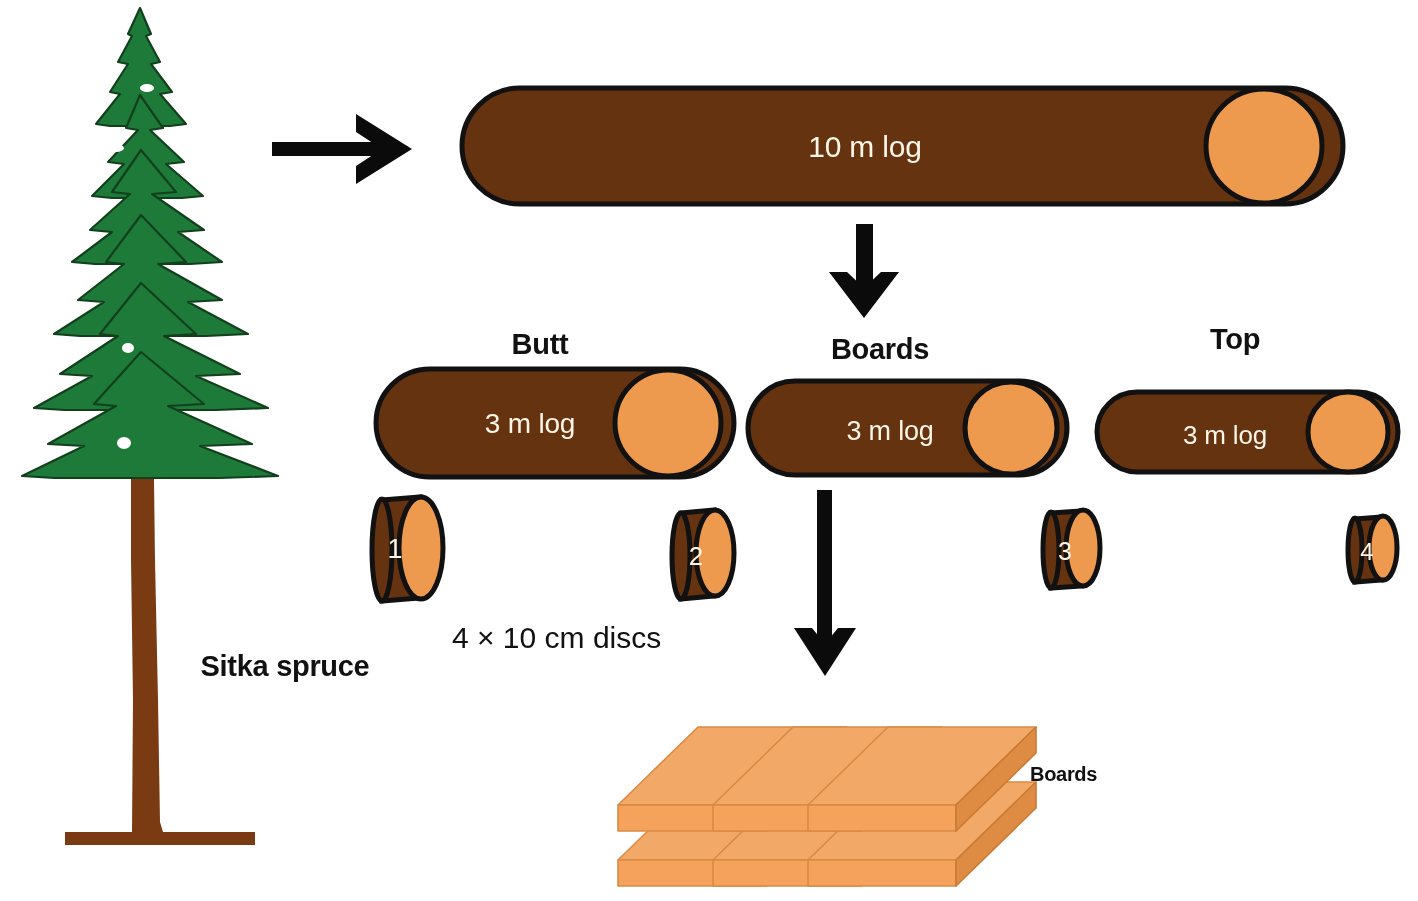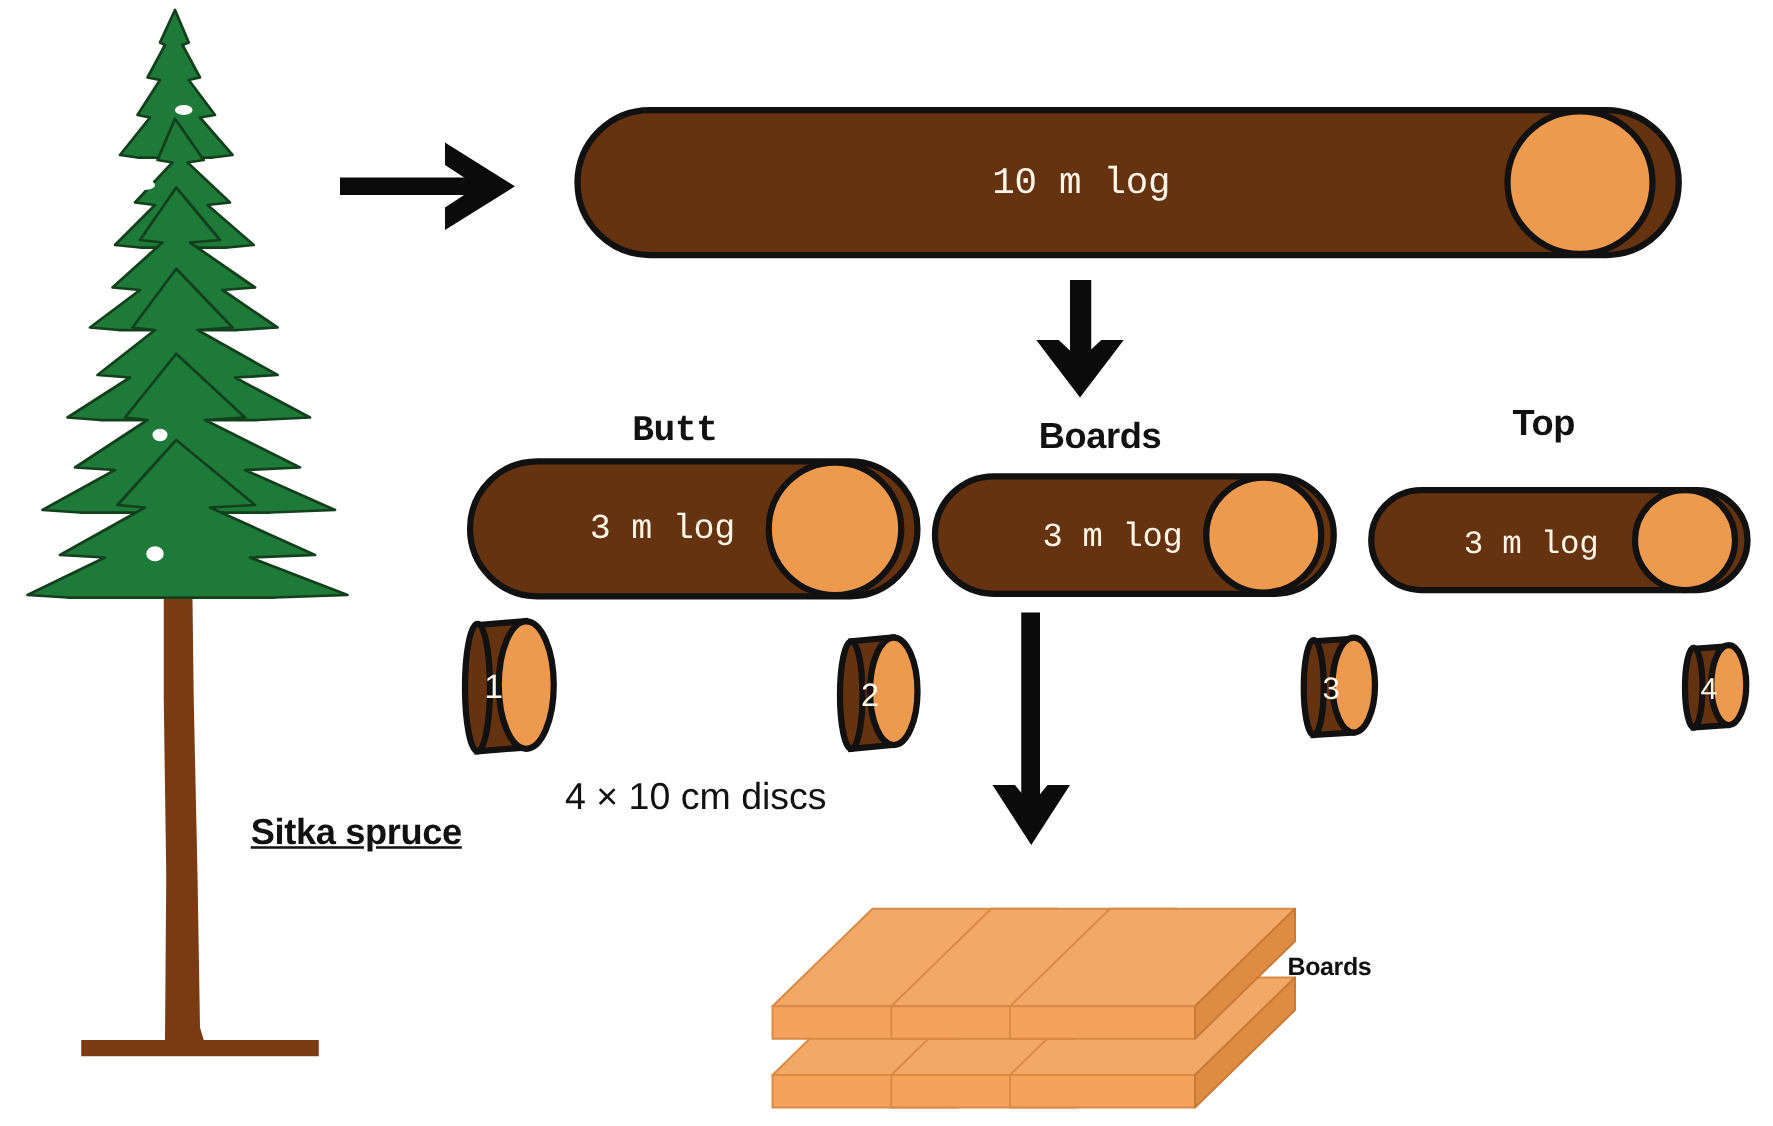--- a/index.html
+++ b/index.html
@@ -31,21 +31,21 @@
     font-family: "Liberation Sans", sans-serif;
     font-weight: bold;
     white-space: nowrap;
     line-height: 1.15;
     letter-spacing: -0.3px;
   }
   .lbl.center { text-align: center; }
   .log-text {
     position: absolute;
     color: #FDF5E6;
-    font-family: Liberation Mono, monospace;
+    font-family: Liberation Sans, sans-serif;
     font-weight: normal;
     white-space: nowrap;
     text-align: center;
     letter-spacing: -0.2px;
   }
   .disc-num {
     position: absolute;
     color: #FDF5E6;
     font-family: "Liberation Sans", sans-serif;
     font-weight: normal;
@@ -190,32 +190,32 @@
       </g>
       <g>
         <use href="#board-unit" x="808" y="805"></use>
       </g>
     </g>
 
   </svg>
 
   <div class="log-text" style="left:740px; top:130px; width:250px; font-size:30px;">10 m log</div>
 
-  <div class="lbl center" style="left:460px; top:328px; width:160px; font-size:29px;font-family:Liberation Mono, monospace;">Butt</div>
+  <div class="lbl center" style="left:460px; top:328px; width:160px; font-size:29px;">Butt</div>
   <div class="lbl center" style="left:790px; top:333px; width:180px; font-size:29px;">Boards</div>
   <div class="lbl center" style="left:1165px; top:323px; width:140px; font-size:29px;">Top</div>
 
   <div class="log-text" style="left:440px; top:408px; width:180px; font-size:28px;">3 m log</div>
   <div class="log-text" style="left:800px; top:416px; width:180px; font-size:27px;">3 m log</div>
   <div class="log-text" style="left:1140px; top:420px; width:170px; font-size:26px;">3 m log</div>
 
   <div class="disc-num" style="left:382px; top:534px; width:26px; font-size:27px;">1</div>
   <div class="disc-num" style="left:684px; top:541px; width:24px; font-size:26px;">2</div>
   <div class="disc-num" style="left:1053px; top:537px; width:24px; font-size:25px;">3</div>
   <div class="disc-num" style="left:1356px; top:538px; width:22px; font-size:24px;">4</div>
 
   <div class="lbl plain" style="left:452px; top:621px; font-size:30px; font-weight:normal;">4 × 10 cm discs</div>
 
-  <div class="lbl center" style="left:180px; top:650px; width:210px; font-size:29px;text-decoration:underline;">Sitka spruce</div>
+  <div class="lbl center" style="left:180px; top:650px; width:210px; font-size:29px;">Sitka spruce</div>
 
   <div class="lbl" style="left:1030px; top:763px; font-size:20px;">Boards</div>
 
 </div>
 
 </body></html>

